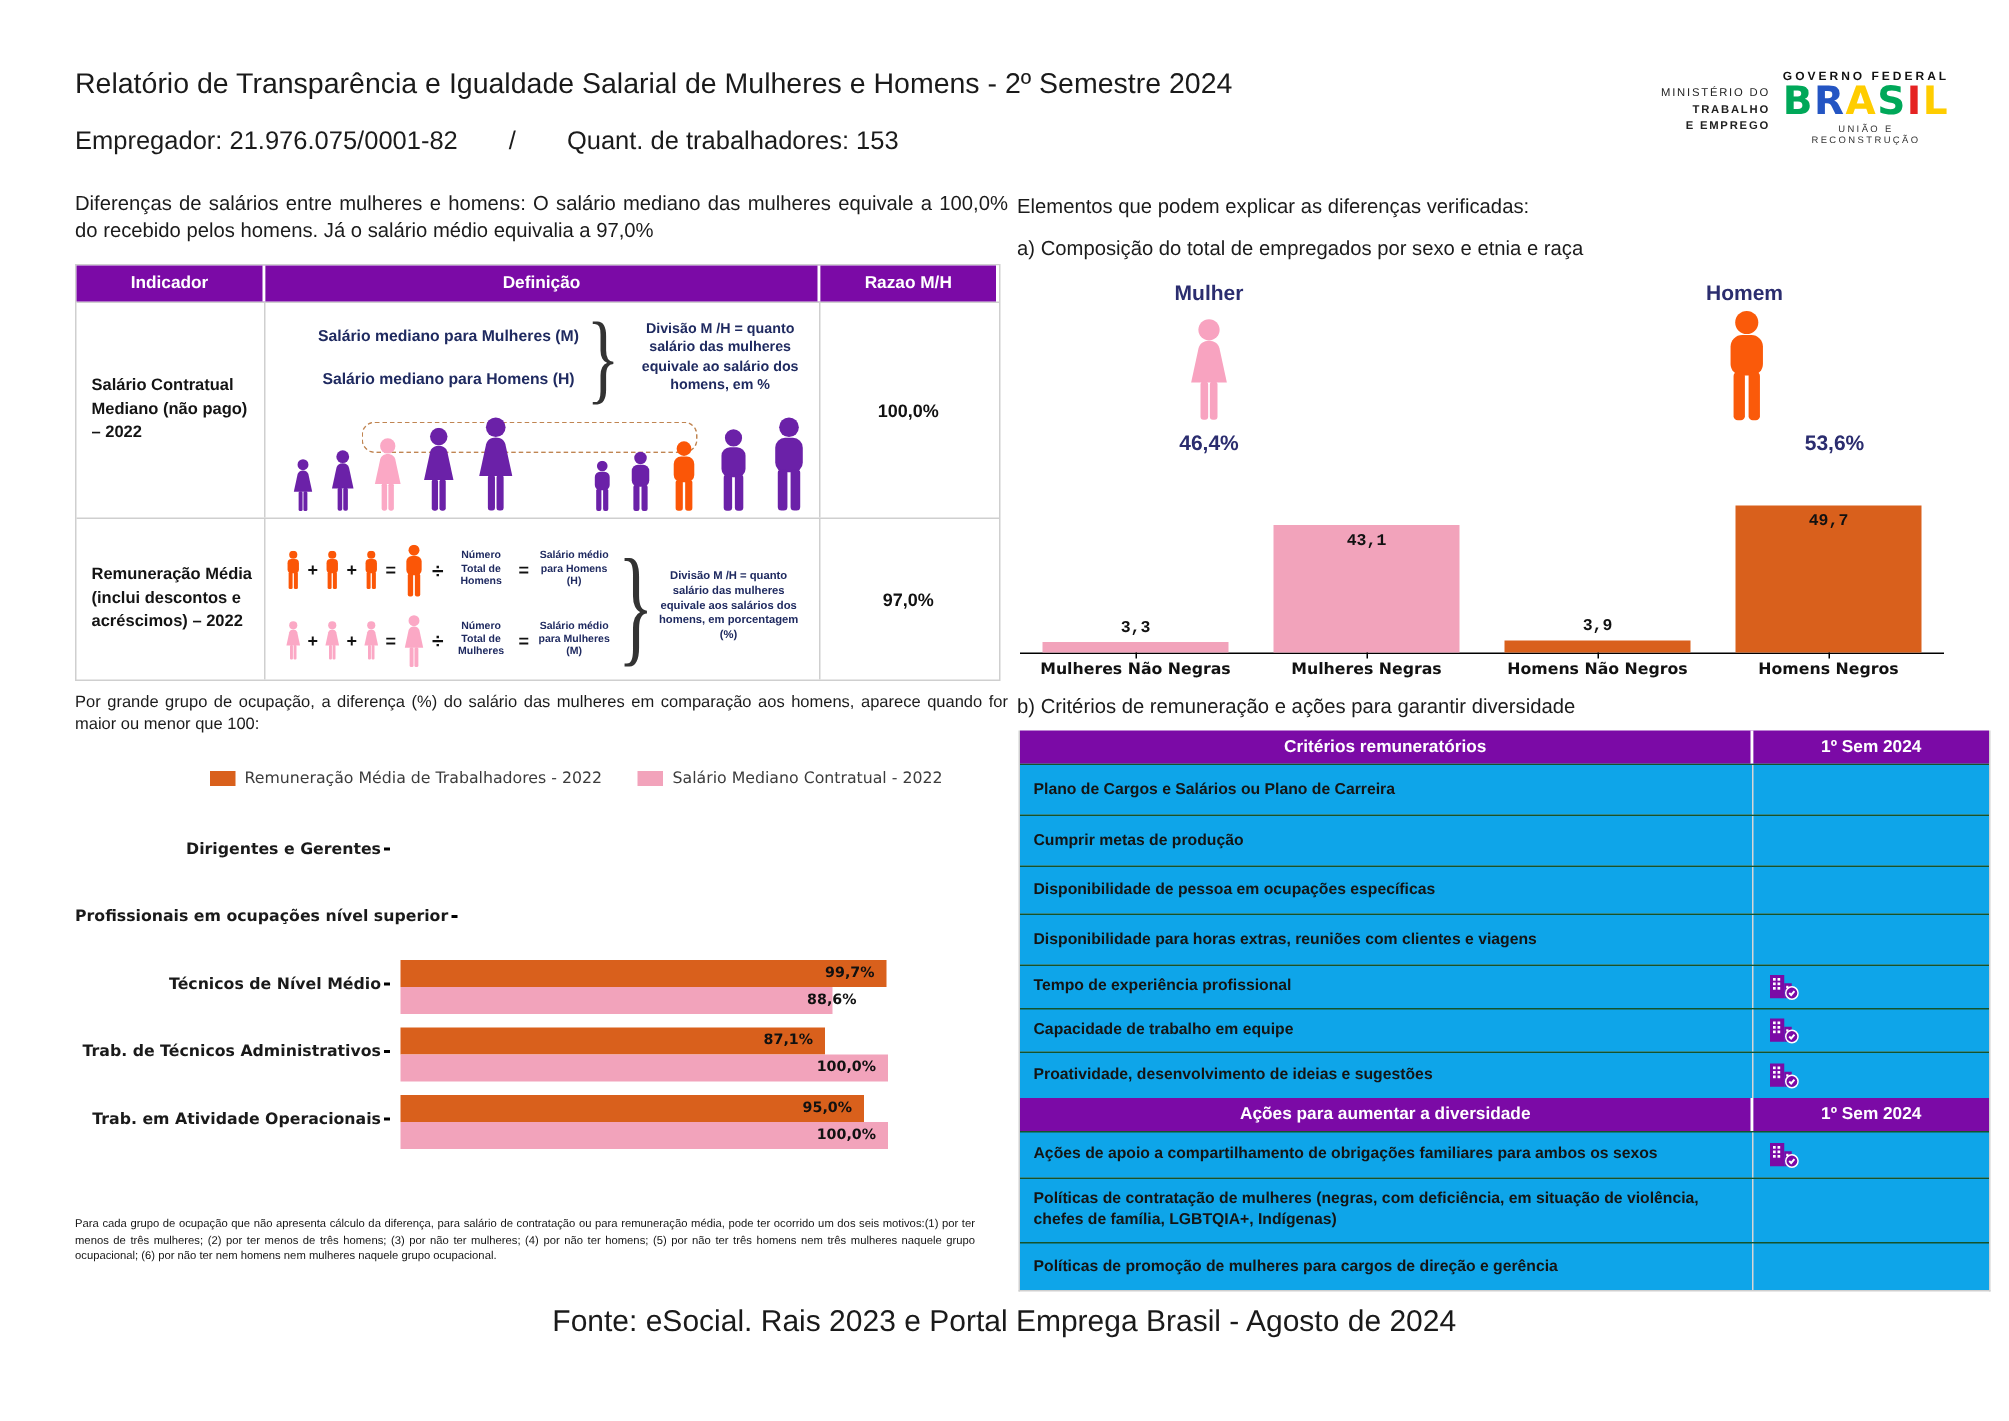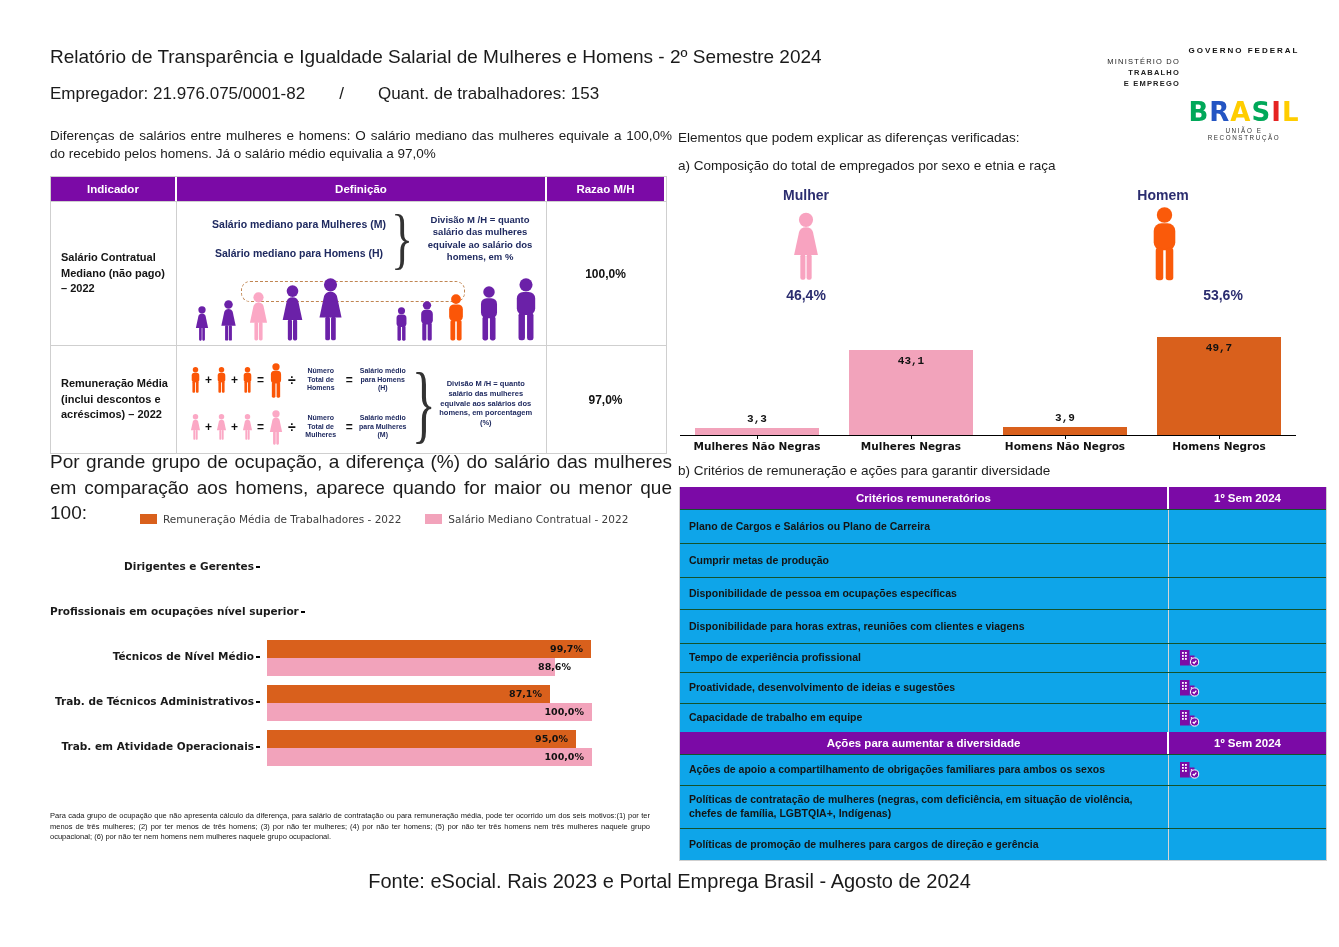--- a/index.html
+++ b/index.html
@@ -7,21 +7,21 @@
         font-family:"Liberation Sans",sans-serif;color:#1b1b1b;}
   .abs{position:absolute;}
 
   
   .title{left:50px;top:46px;font-size:19px;color:#1a1a1a;}
   .subtitle{left:50px;top:84px;font-size:17px;display:flex;gap:34px;}
   .ministry{left:1098px;top:57px;width:82px;text-align:right;font-size:7.5px;letter-spacing:1.2px;line-height:1.45;color:#222;}
   .ministry .b{font-weight:bold;}
   .gov{left:1188px;top:46px;width:112px;text-align:center;}
   .gov-top{font-size:8px;font-weight:bold;letter-spacing:2px;color:#111;}
-  .gov-name{font-size:26px;font-weight:900;letter-spacing:1px;line-height:1.05;font-family:"DejaVu Sans",sans-serif;margin-top:44px;}
+  .gov-name{font-size:26px;font-weight:900;letter-spacing:1px;line-height:1.05;font-family:"DejaVu Sans",sans-serif;}
   .gov-bottom{font-size:6.3px;letter-spacing:1.6px;color:#333;margin-top:1px;}
 
   
   .intro{left:50px;top:127px;width:622px;font-size:13.5px;line-height:1.35;text-align:justify;}
   .t1{left:50px;top:176px;width:615px;border:1px solid #cfcfcf;}
   .t1-head{display:grid;grid-template-columns:126px 370px 117px;background:#fff;}
   .t1-head div{background:#7B0AA6;color:#fff;font-weight:bold;font-size:11.5px;text-align:center;
                padding:6px 0;border-right:2px solid #fff;}
   .t1-head div:last-child{border-right:none;}
   .t1-row{display:grid;grid-template-columns:126px 370px 117px;border-top:1px solid #cfcfcf;}
@@ -48,21 +48,21 @@
   .def2{display:flex;align-items:center;padding:8px 0 0 12px;}
   .eq-col{display:flex;flex-direction:column;gap:12px;}
   .eq-line{display:flex;align-items:center;gap:2px;}
   .op{font-weight:900;font-size:12px;color:#111;margin:0 1px;}
   .big-op{font-size:14px;}
   .mini{width:44px;font-weight:bold;font-size:7px;line-height:1.2;color:#1f2a60;text-align:center;}
   .mini.wide{width:54px;}
   .brace2{font-size:50px;transform:scaleY(1.75);line-height:0.9;margin:0 2px;}
   .note2{width:96px;font-weight:bold;font-size:7.5px;line-height:1.3;color:#1f2a60;text-align:center;}
 
-  .occ-text{left:50px;top:449px;width:622px;font-size:19px;line-height:1.35;text-align:justify;}
+  .occ-text{left:50px;top:461px;width:622px;font-size:11px;line-height:1.35;text-align:justify;}
   .legend{left:140px;top:513px;display:flex;gap:24px;align-items:center;font-family:"DejaVu Sans",sans-serif;}
   .legend-item{display:flex;align-items:center;gap:6px;font-size:10.5px;color:#3c3c3c;}
   .swatch{width:17px;height:10px;display:inline-block;}
 
   .occ-chart{left:50px;top:540px;width:612px;height:235px;}
   .hcat{position:absolute;width:210px;text-align:right;font-family:"DejaVu Sans",sans-serif;
         font-weight:bold;font-size:10.5px;color:#1a1a1a;white-space:nowrap;}
   .tick{display:inline-block;width:4px;height:1.5px;background:#000;margin-left:2px;vertical-align:middle;}
   .hbar{position:absolute;}
   .hval{position:absolute;text-align:right;font-family:"DejaVu Sans",sans-serif;
@@ -352,40 +352,40 @@
               <rect x="6" y="6" width="1.8" height="1.8" fill="#fff"></rect>
       <rect x="3" y="9" width="1.8" height="1.8" fill="#fff"></rect>
               <rect x="6" y="9" width="1.8" height="1.8" fill="#fff"></rect>
       <rect x="10.5" y="6.5" width="5" height="10" fill="#7B0AA6"></rect>
       <rect x="11.8" y="8.2" width="1.5" height="1.5" fill="#fff"></rect>
       <circle cx="15.6" cy="13" r="4.1" fill="#7B0AA6" stroke="#fff" stroke-width="1"></circle>
       <path d="M13.8 13 l1.3 1.3 2.2-2.6" stroke="#fff" stroke-width="1.3" fill="none"></path>
     </svg>
           </div>
         </div>
-        <div class="crit-row" style="min-height: 30px;">
-          <div class="crit-label">Proatividade, desenvolvimento de ideias e sugestões</div>
+        <div class="crit-row" style="min-height: 28px;">
+          <div class="crit-label">Capacidade de trabalho em equipe</div>
           <div class="crit-value">
             <svg width="21" height="18" viewBox="0 0 21 18">
       <rect x="1" y="1" width="9.5" height="15.5" fill="#7B0AA6"></rect>
       <rect x="3" y="3" width="1.8" height="1.8" fill="#fff"></rect>
               <rect x="6" y="3" width="1.8" height="1.8" fill="#fff"></rect>
       <rect x="3" y="6" width="1.8" height="1.8" fill="#fff"></rect>
               <rect x="6" y="6" width="1.8" height="1.8" fill="#fff"></rect>
       <rect x="3" y="9" width="1.8" height="1.8" fill="#fff"></rect>
               <rect x="6" y="9" width="1.8" height="1.8" fill="#fff"></rect>
       <rect x="10.5" y="6.5" width="5" height="10" fill="#7B0AA6"></rect>
       <rect x="11.8" y="8.2" width="1.5" height="1.5" fill="#fff"></rect>
       <circle cx="15.6" cy="13" r="4.1" fill="#7B0AA6" stroke="#fff" stroke-width="1"></circle>
       <path d="M13.8 13 l1.3 1.3 2.2-2.6" stroke="#fff" stroke-width="1.3" fill="none"></path>
     </svg>
           </div>
         </div>
-        <div class="crit-row" style="min-height: 28px;">
-          <div class="crit-label">Capacidade de trabalho em equipe</div>
+        <div class="crit-row" style="min-height: 30px;">
+          <div class="crit-label">Proatividade, desenvolvimento de ideias e sugestões</div>
           <div class="crit-value">
             <svg width="21" height="18" viewBox="0 0 21 18">
       <rect x="1" y="1" width="9.5" height="15.5" fill="#7B0AA6"></rect>
       <rect x="3" y="3" width="1.8" height="1.8" fill="#fff"></rect>
               <rect x="6" y="3" width="1.8" height="1.8" fill="#fff"></rect>
       <rect x="3" y="6" width="1.8" height="1.8" fill="#fff"></rect>
               <rect x="6" y="6" width="1.8" height="1.8" fill="#fff"></rect>
       <rect x="3" y="9" width="1.8" height="1.8" fill="#fff"></rect>
               <rect x="6" y="9" width="1.8" height="1.8" fill="#fff"></rect>
       <rect x="10.5" y="6.5" width="5" height="10" fill="#7B0AA6"></rect>

